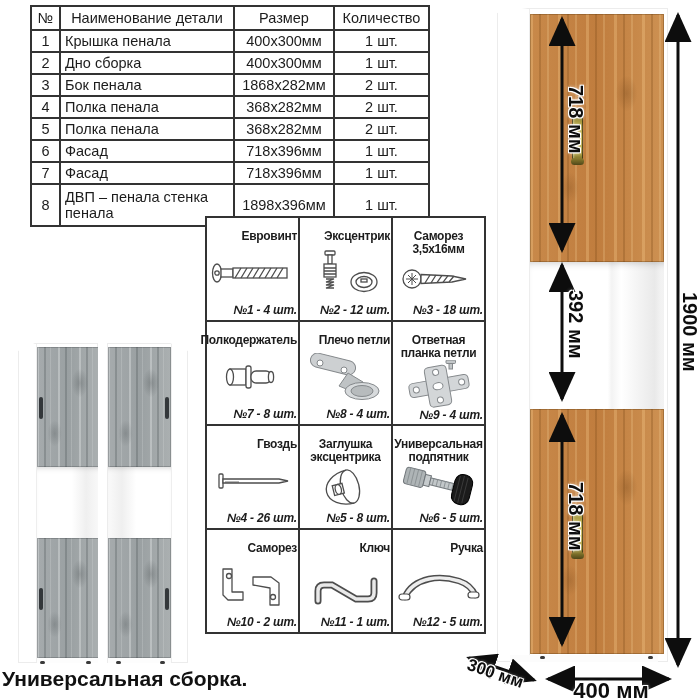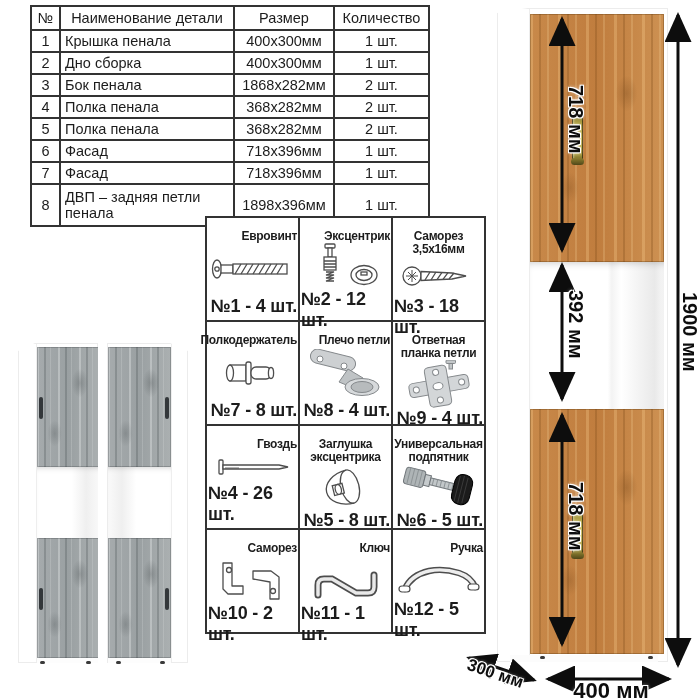--- a/index.html
+++ b/index.html
@@ -13,21 +13,21 @@
   table.parts th{height:22px;text-align:center;}
   table.parts td.c{text-align:center;}
   table.parts tr.tall td{height:40px;}
 
   
   table.hw{position:absolute;left:205px;top:216px;border-collapse:collapse;}
   table.hw td{border:2px solid #333;padding:0;width:91px;height:102px;background:#fff;vertical-align:top;}
   .hwcell{display:flex;flex-direction:column;justify-content:space-between;align-items:flex-end;
           width:91px;height:102px;box-sizing:border-box;padding:12px 1px 3px;}
   .hwt{font-weight:bold;font-size:12px;letter-spacing:-0.3px;text-align:center;line-height:1.08;}
-  .hwn{font-weight:bold;font-size:18px;letter-spacing:-0.2px;}
+  .hwn{font-weight:bold;font-size:12px;letter-spacing:-0.2px;font-style:italic;}
   .hwi{flex:1;display:flex;align-items:center;justify-content:center;width:100%;}
 
   
   .caption{position:absolute;left:2px;top:667px;font-size:21px;font-weight:bold;color:#111;}
 
   
   .oak{background-color:#c08142;background-image:
     radial-gradient(ellipse 18px 30px at 72% 32%, rgba(122,74,28,.35), transparent 60%),
     radial-gradient(ellipse 14px 26px at 30% 70%, rgba(122,74,28,.28), transparent 60%),
     repeating-linear-gradient(90deg, rgba(255,214,150,.28) 0 3px, rgba(0,0,0,0) 3px 9px,
@@ -152,21 +152,21 @@
           <td class="c">1 шт.</td>
         </tr>
     <tr>
           <td class="c">7</td>
           <td>Фасад</td>
           <td class="c">718х396мм</td>
           <td class="c">1 шт.</td>
         </tr>
     <tr class="tall">
           <td class="c">8</td>
-          <td>ДВП – задняя петли пенала</td>
+          <td>ДВП – пенала стенка пенала</td>
           <td class="c">1898х396мм</td>
           <td class="c">1 шт.</td>
         </tr>
   </tbody>
     </table>
 
   <table class="hw">
     <tbody>
         <tr>
       <td>
@@ -429,14 +429,15 @@
     </g>
   </svg>
 
   <div class="dim vert d718a">718 мм</div>
   <div class="dim vert d392">392 мм</div>
   <div class="dim vert d718b">718 мм</div>
   <div class="dim vert d1900">1900 мм</div>
   <div class="dim d300">300 мм</div>
   <div class="dim d400">400 мм</div>
 
+  <div class="caption">Универсальная сборка.</div>
 
 </div>
 
 </body></html>

